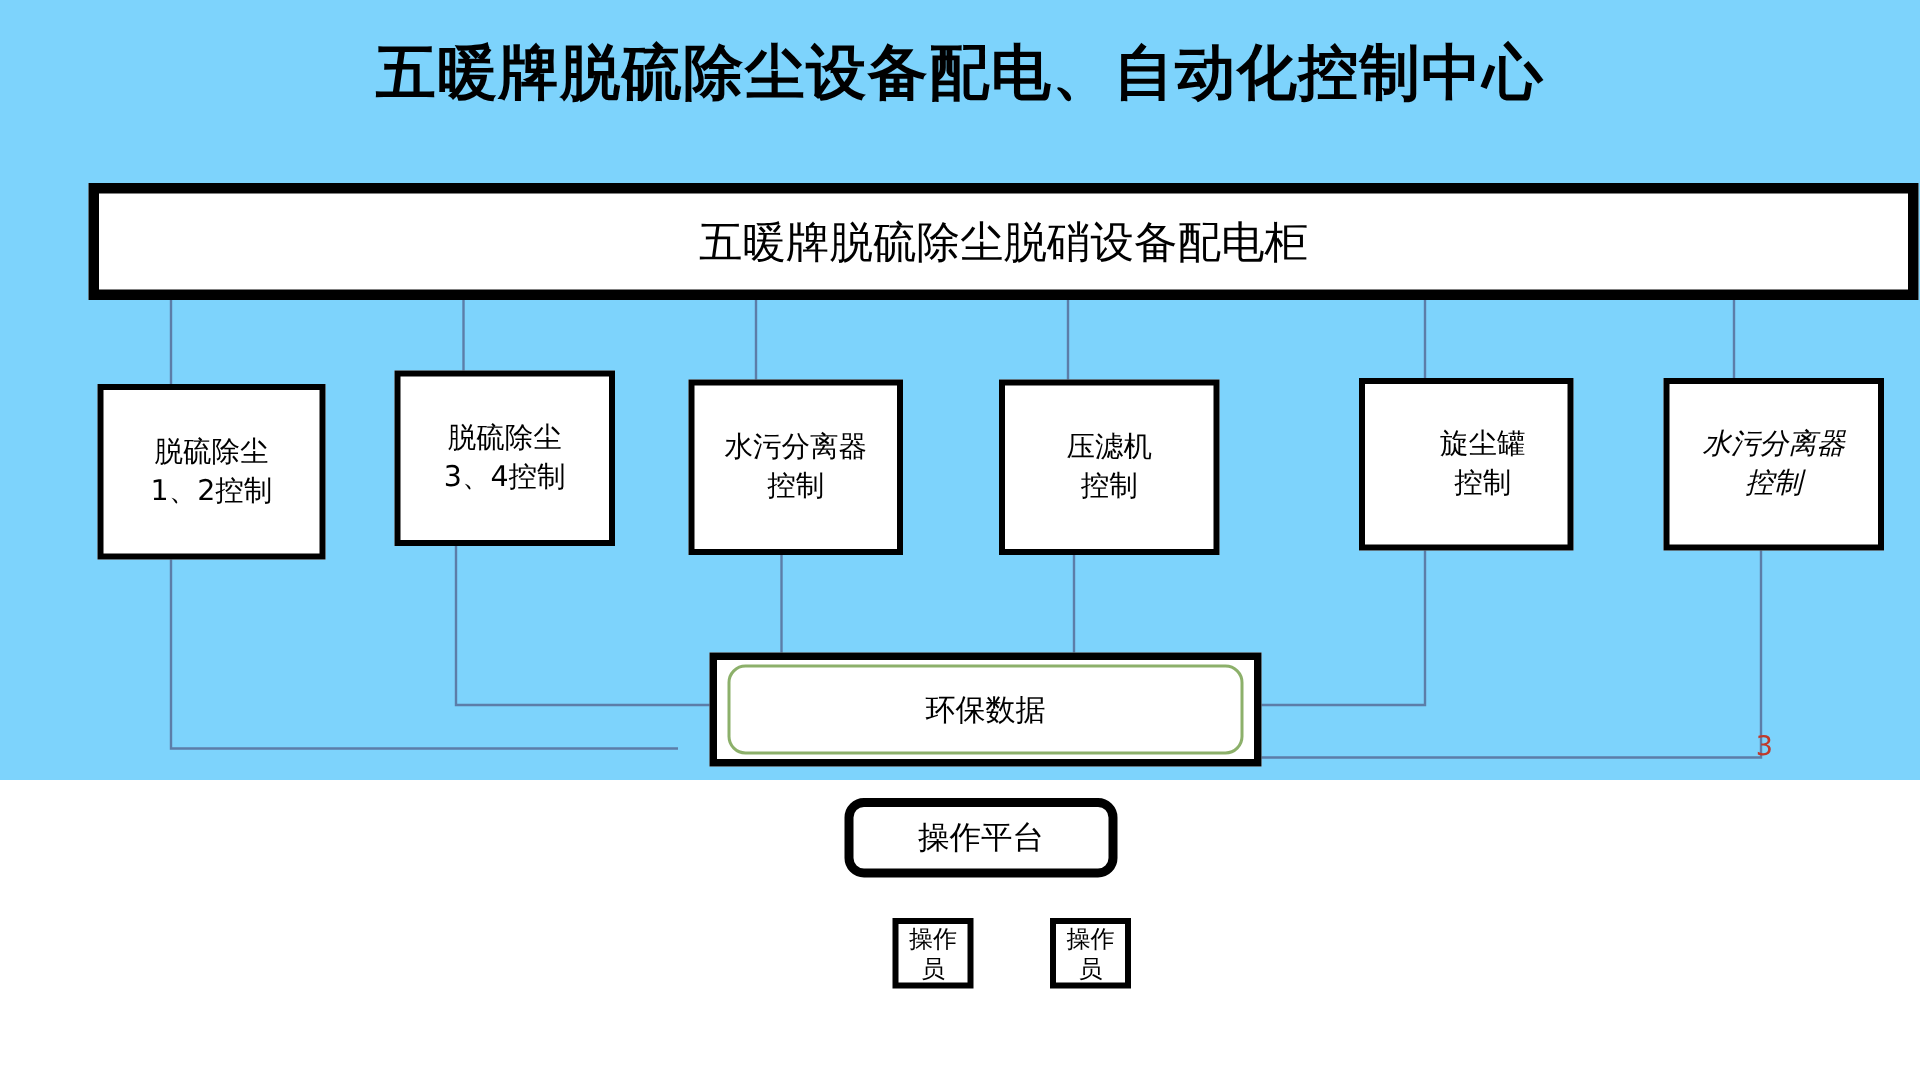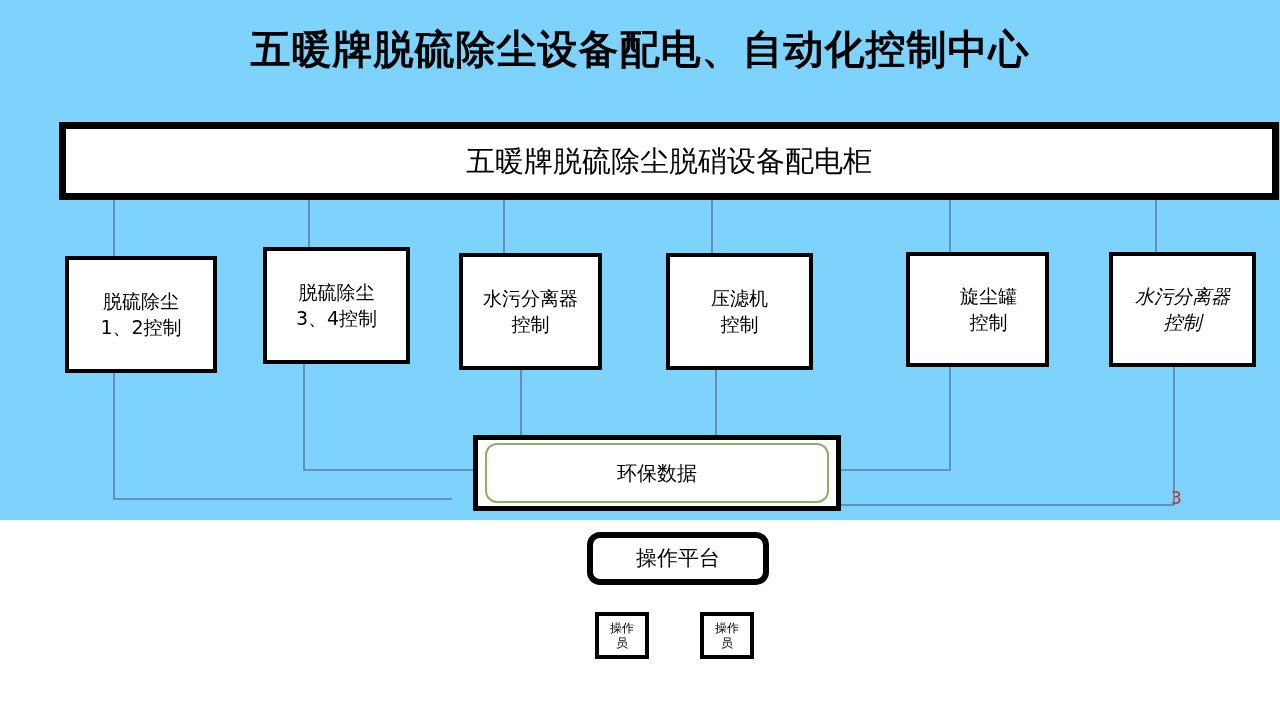--- a/index.html
+++ b/index.html
@@ -97,35 +97,35 @@
     display: flex;
     align-items: center;
     justify-content: center;
     font-size: 20px;
     color: #000000;
     line-height: 1;
   }
 
   
   .node.platform {
-    left: 560px;
+    left: 536px;
     top: 532px;
     width: 182px;
     height: 53px;
     border-width: 6px;
     border-radius: 13px;
     font-size: 21px;
   }
 
   
   .node.operator {
     width: 54px;
     height: 47px;
     border-width: 4px;
-    font-size: 12px;
+    font-size: 16px;
     line-height: 1.25;
   }
   .op-1 { left: 568px; top: 612px; }
   .op-2 { left: 673px; top: 612px; }
 
   
   .page-number {
     position: absolute;
     right: 98px;
     bottom: 12px;

